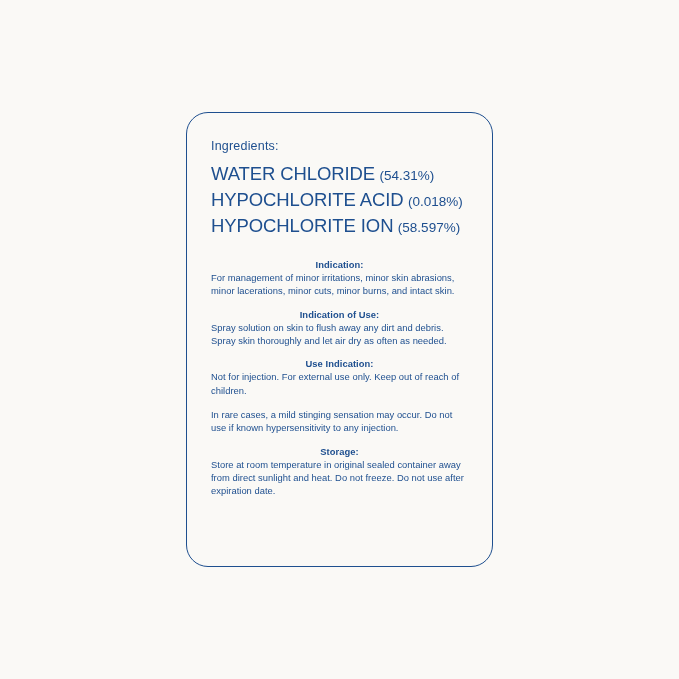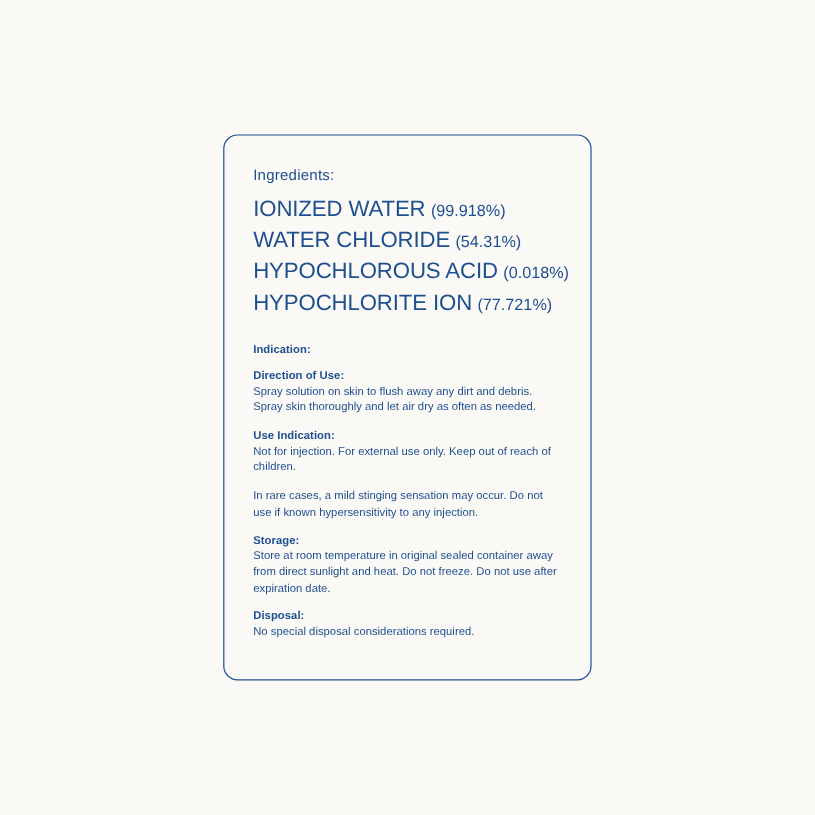--- a/index.html
+++ b/index.html
@@ -19,21 +19,21 @@
     height: 679px;
   }
   .label-card {
     position: absolute;
     left: 186px;
     top: 112px;
     width: 307px;
     height: 455px;
     box-sizing: border-box;
     border: 1.4px solid #1e4f8f;
-    border-radius: 12px;
+    border-radius: 22px;
     background: #faf9f6;
     padding: 26px 24px 18px 24px;
   }
   .ingredients-heading {
     color: #1e4f8f;
     font-size: 12.5px;
     letter-spacing: 0.2px;
     margin: 0 0 10px 0;
   }
   .ingredient-line {
@@ -54,75 +54,69 @@
   }
   .section {
     margin-bottom: 11px;
   }
   .section-title {
     color: #1e4f8f;
     font-size: 9.4px;
     font-weight: bold;
     margin: 0 0 1px 0;
     letter-spacing: 0.05px;
+    text-align: center;
   }
   .section-body {
     color: #1e4f8f;
     font-size: 9.4px;
     line-height: 1.42;
     margin: 0;
     letter-spacing: 0.02px;
   }
 </style>
 </head>
 <body>
 
 <div class="stage">
   <div class="label-card">
 
     <p class="ingredients-heading">Ingredients:</p>
 
     <div>
       <p class="ingredient-line">
-        <span class="ingredient-name">IONIZED WATER</span>
-        <span class="ingredient-pct">(99.918%)</span>
-      </p>
-      <p class="ingredient-line">
         <span class="ingredient-name">WATER CHLORIDE</span>
         <span class="ingredient-pct">(54.31%)</span>
       </p>
       <p class="ingredient-line">
-        <span class="ingredient-name">HYPOCHLOROUS ACID</span>
+        <span class="ingredient-name">HYPOCHLORITE ACID</span>
         <span class="ingredient-pct">(0.018%)</span>
       </p>
       <p class="ingredient-line">
         <span class="ingredient-name">HYPOCHLORITE ION</span>
-        <span class="ingredient-pct">(77.721%)</span>
+        <span class="ingredient-pct">(58.597%)</span>
       </p>
     </div>
 
     <div class="sections">
       <div class="section">
         <p class="section-title">Indication:</p>
+        <p class="section-body">For management of minor irritations, minor skin abrasions, minor lacerations, minor cuts, minor burns, and intact skin.</p>
       </div>
       <div class="section">
-        <p class="section-title">Direction of Use:</p>
+        <p class="section-title">Indication of Use:</p>
         <p class="section-body">Spray solution on skin to flush away any dirt and debris. Spray skin thoroughly and let air dry as often as needed.</p>
       </div>
       <div class="section">
         <p class="section-title">Use Indication:</p>
         <p class="section-body">Not for injection. For external use only. Keep out of reach of children.</p>
       </div>
       <div class="section">
         <p class="section-body">In rare cases, a mild stinging sensation may occur. Do not use if known hypersensitivity to any injection.</p>
       </div>
       <div class="section">
         <p class="section-title">Storage:</p>
         <p class="section-body">Store at room temperature in original sealed container away from direct sunlight and heat. Do not freeze. Do not use after expiration date.</p>
       </div>
-      <div class="section">
-        <p class="section-title">Disposal:</p>
-        <p class="section-body">No special disposal considerations required.</p>
-      </div>
     </div>
 
   </div>
 </div>
 
 </body></html>

